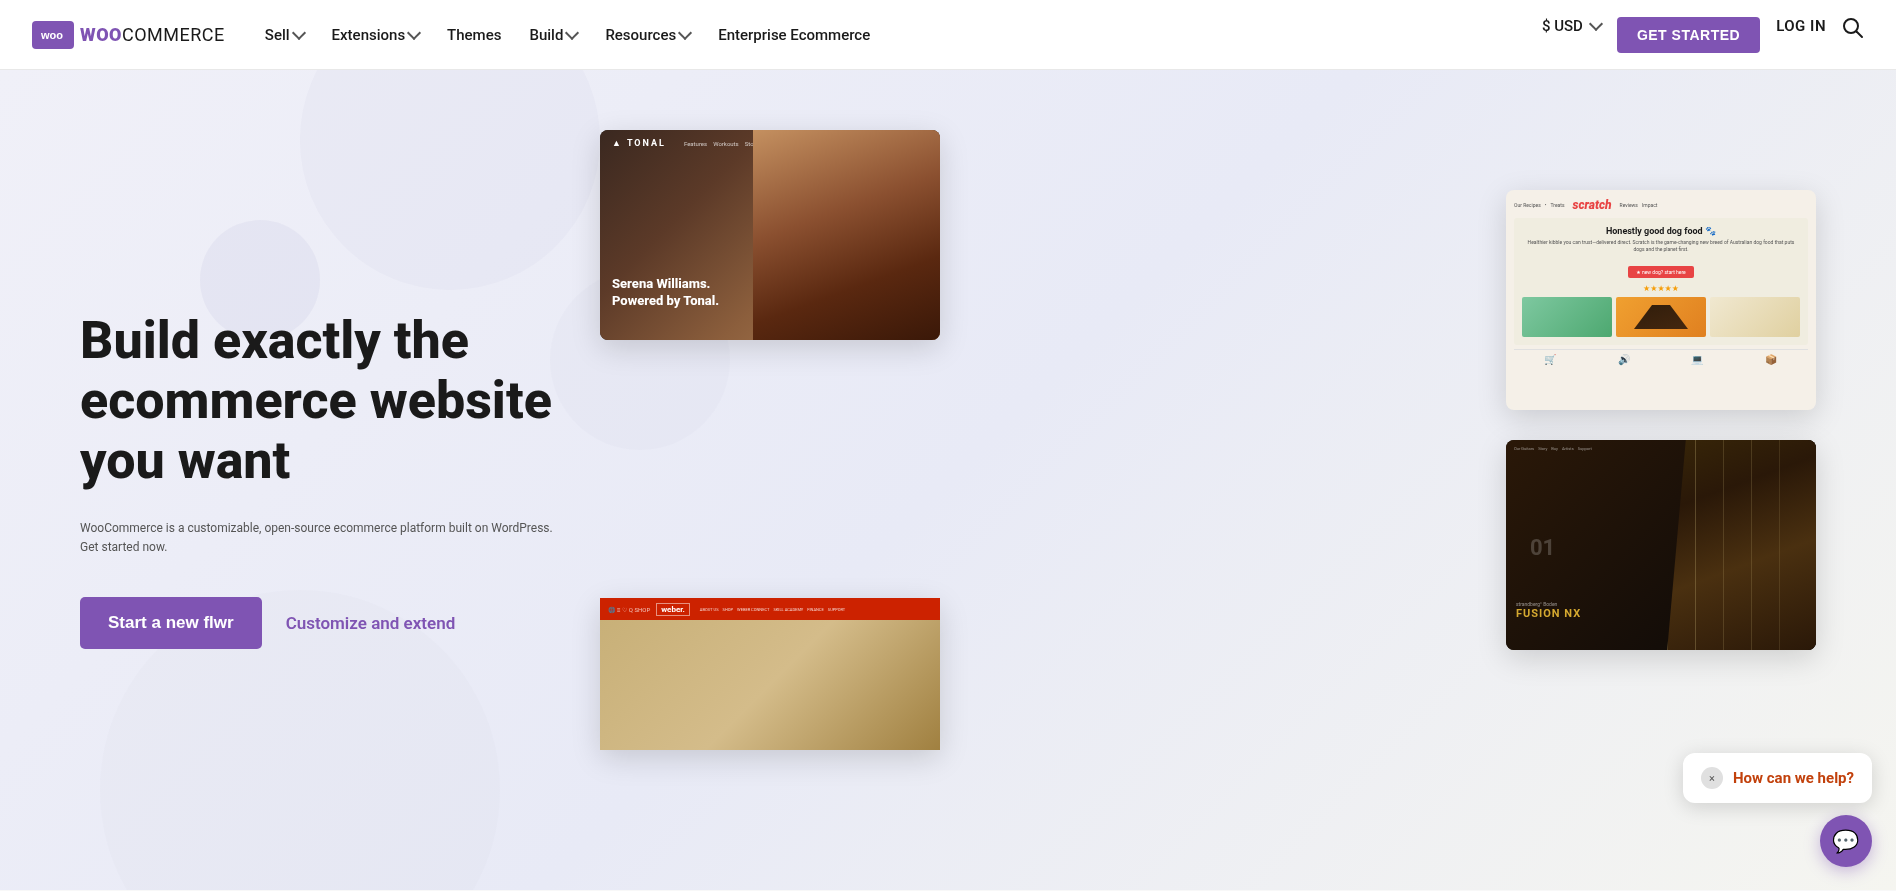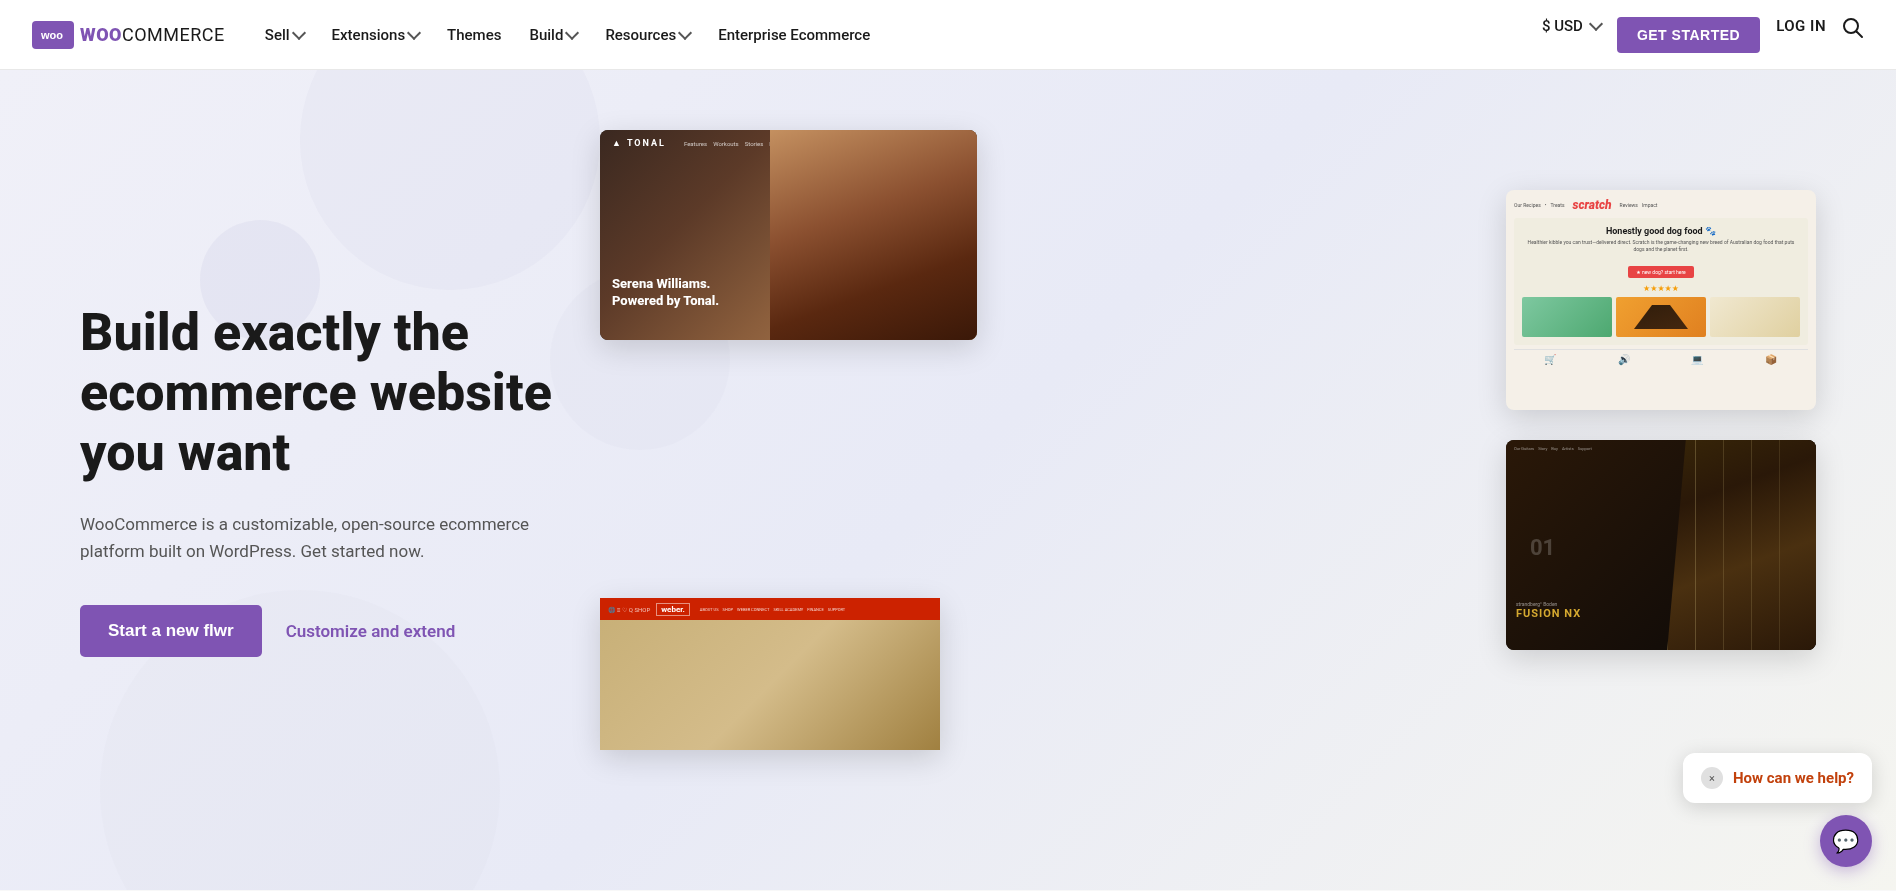--- a/index.html
+++ b/index.html
@@ -138,21 +138,21 @@
     }
     .hero-title {
       font-size: 52px;
       font-weight: 800;
       color: #1a1a1a;
       line-height: 1.15;
       margin-bottom: 28px;
       max-width: 500px;
     }
     .hero-subtitle {
-      font-size: 17px;
+      font-size: 12px;
       color: #555;
       line-height: 1.6;
       margin-bottom: 40px;
       max-width: 480px;
     }
     .hero-buttons {
       display: flex;
       align-items: center;
       gap: 24px;
     }
@@ -188,21 +188,21 @@
       border-radius: 8px;
       overflow: hidden;
       box-shadow: 0 8px 30px rgba(0,0,0,0.15);
       background: #fff;
     }
 
     
     .sc-tonal {
       left: 0;
       top: 0;
-      width: 377px;
+      width: 340px;
     }
     .sc-tonal .screenshot-frame {
       height: 210px;
       background: linear-gradient(160deg, #2a1f1a 0%, #1a0f0a 100%);
       position: relative;
     }
     .sc-tonal-inner {
       width: 100%;
       height: 100%;
       position: relative;

